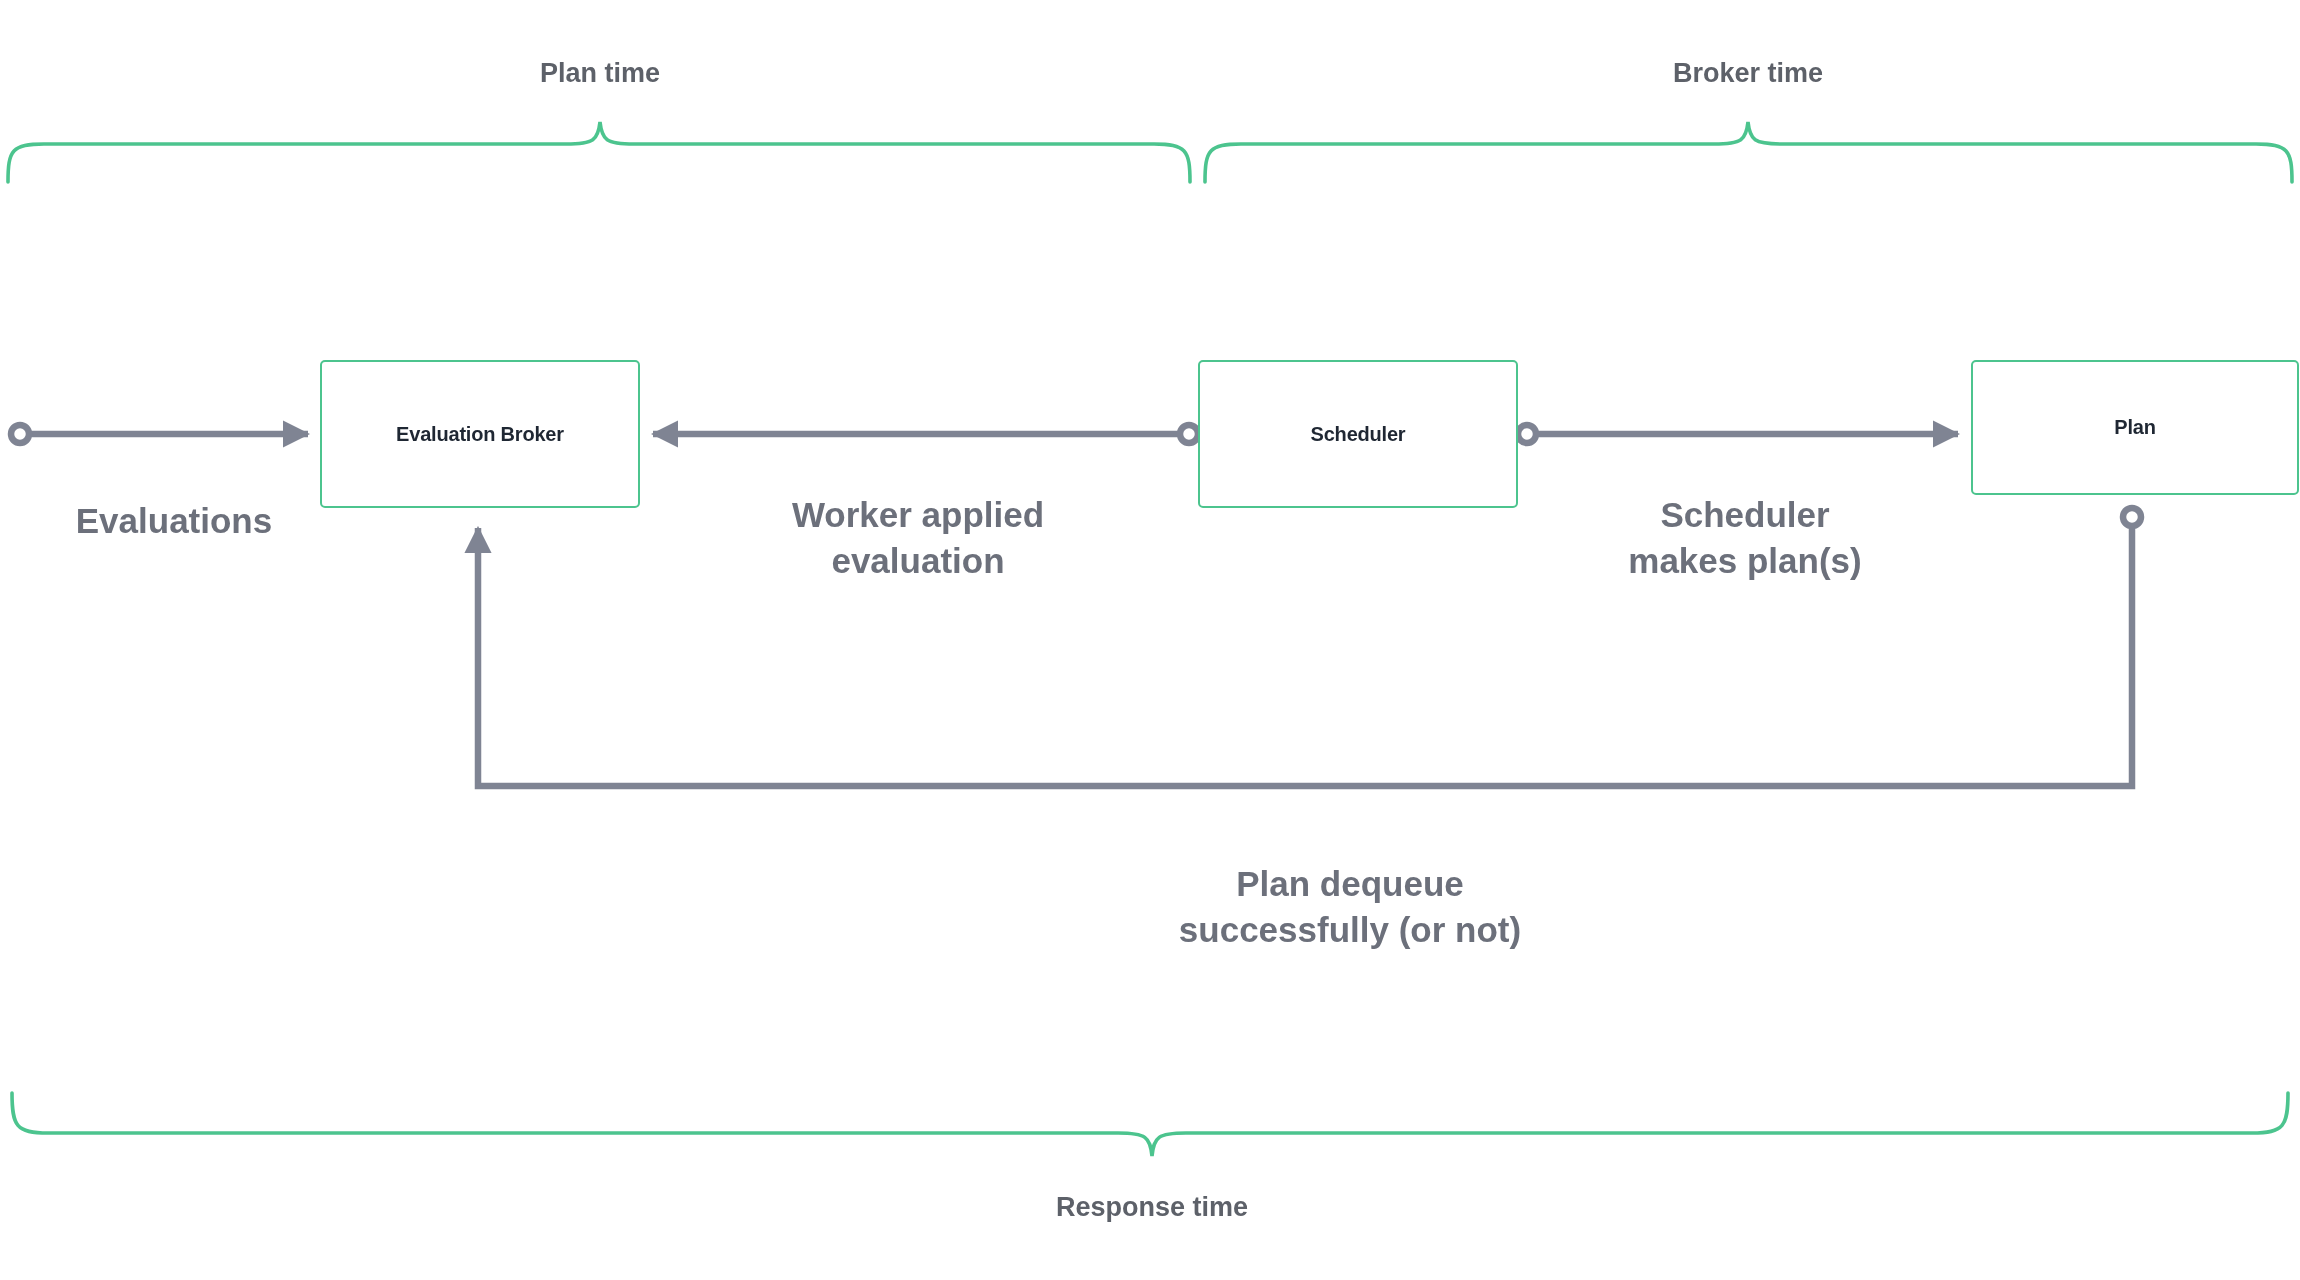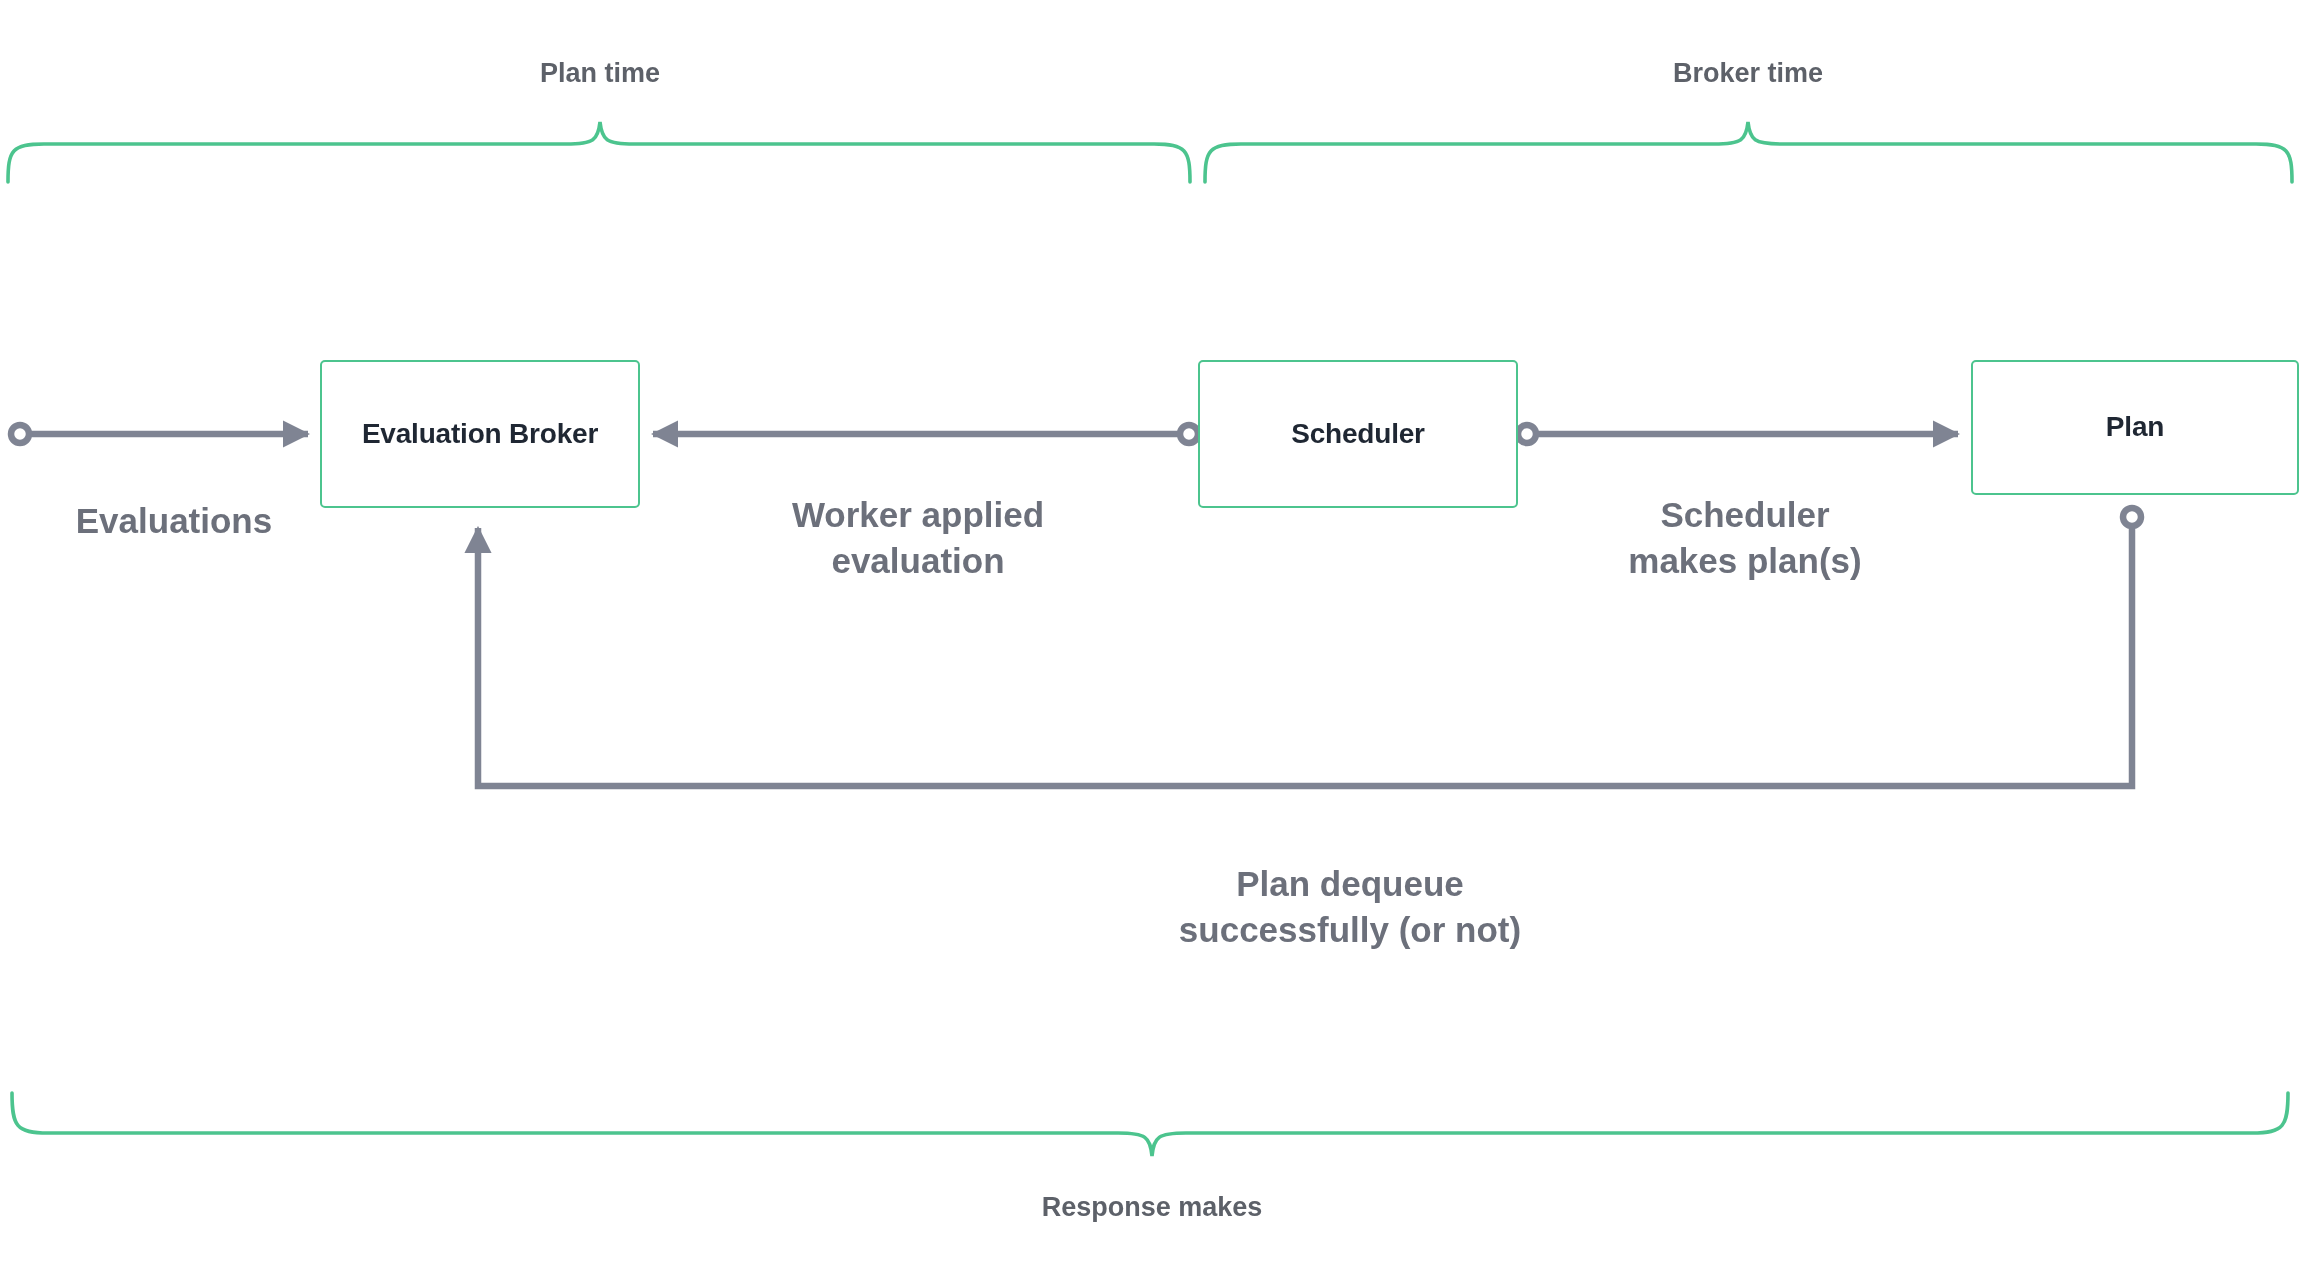--- a/index.html
+++ b/index.html
@@ -11,21 +11,21 @@
     position:absolute;
     box-sizing:border-box;
     border:2.5px solid #4cc48e;
     border-radius:5px;
     background:#ffffff;
     display:flex;
     align-items:center;
     justify-content:center;
   }
   .node-label{
-    font-size:28px;
+    font-size:20px;
     font-weight:bold;
     color:#1f2733;
     letter-spacing:-0.2px;
     text-align:center;
     line-height:1.15;
   }
 
   .edge-label{
     position:absolute;
     font-size:35px;
@@ -136,16 +136,16 @@
 
   <div class="brace-label" style="left:400px; top:58px; width:400px;">
     <span>Plan time</span>
   </div>
 
   <div class="brace-label" style="left:1548px; top:58px; width:400px;">
     <span>Broker time</span>
   </div>
 
   <div class="brace-label" style="left:952px; top:1192px; width:400px;">
-    <span>Response makes</span>
+    <span>Response time</span>
   </div>
 
 </div>
 
 </body></html>

